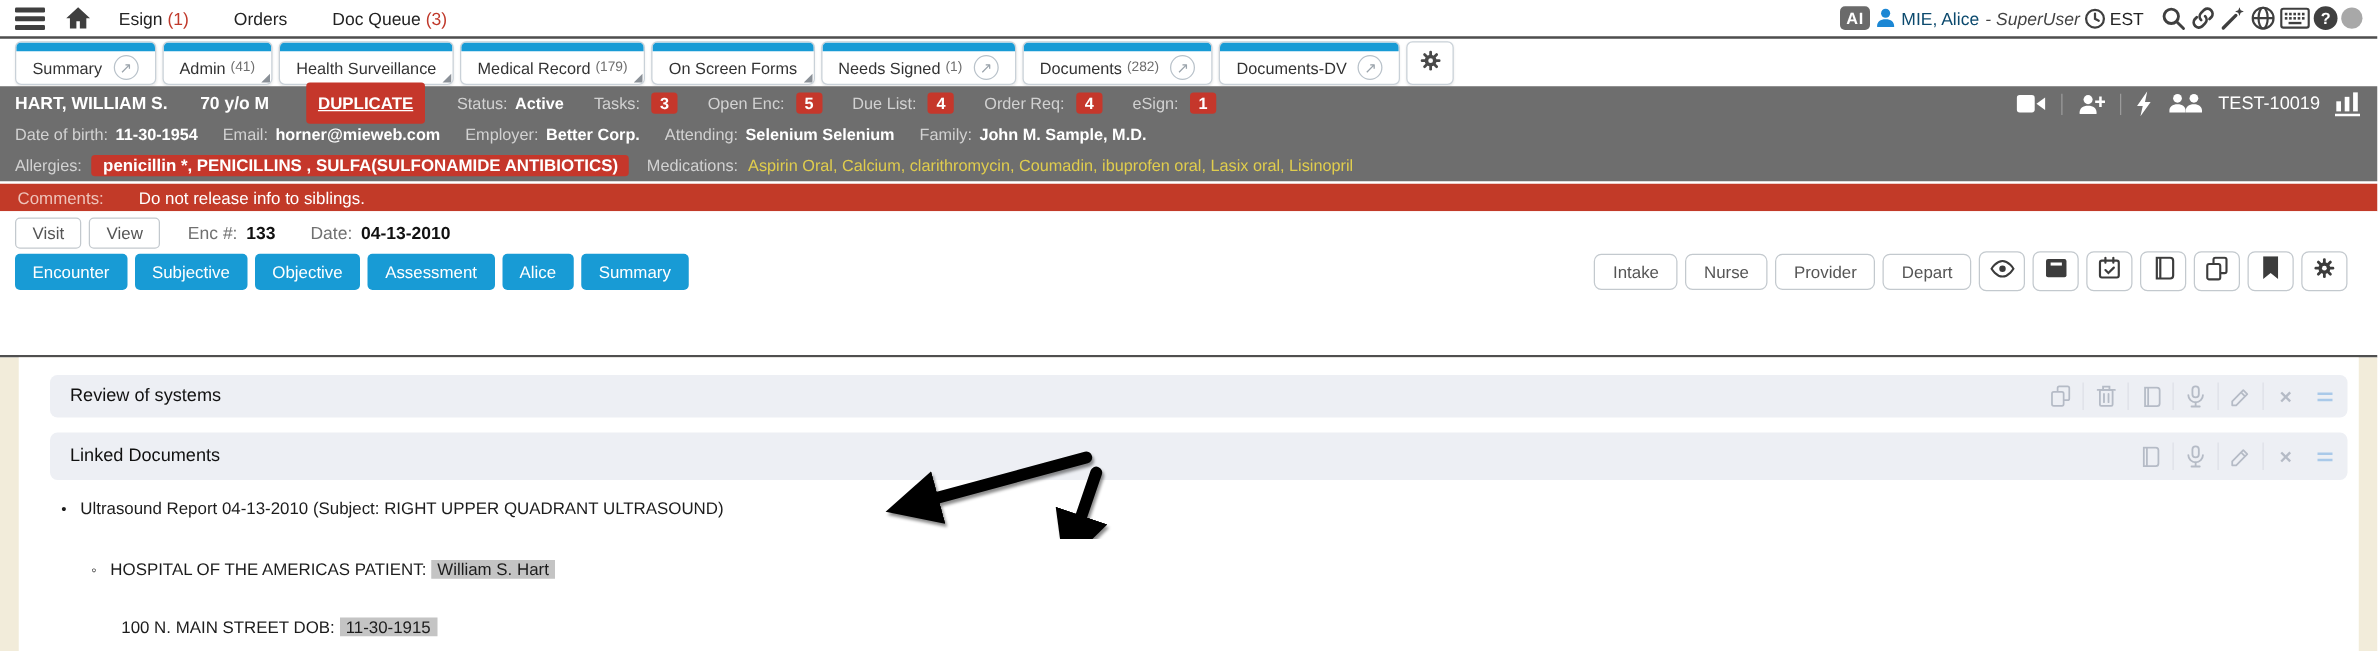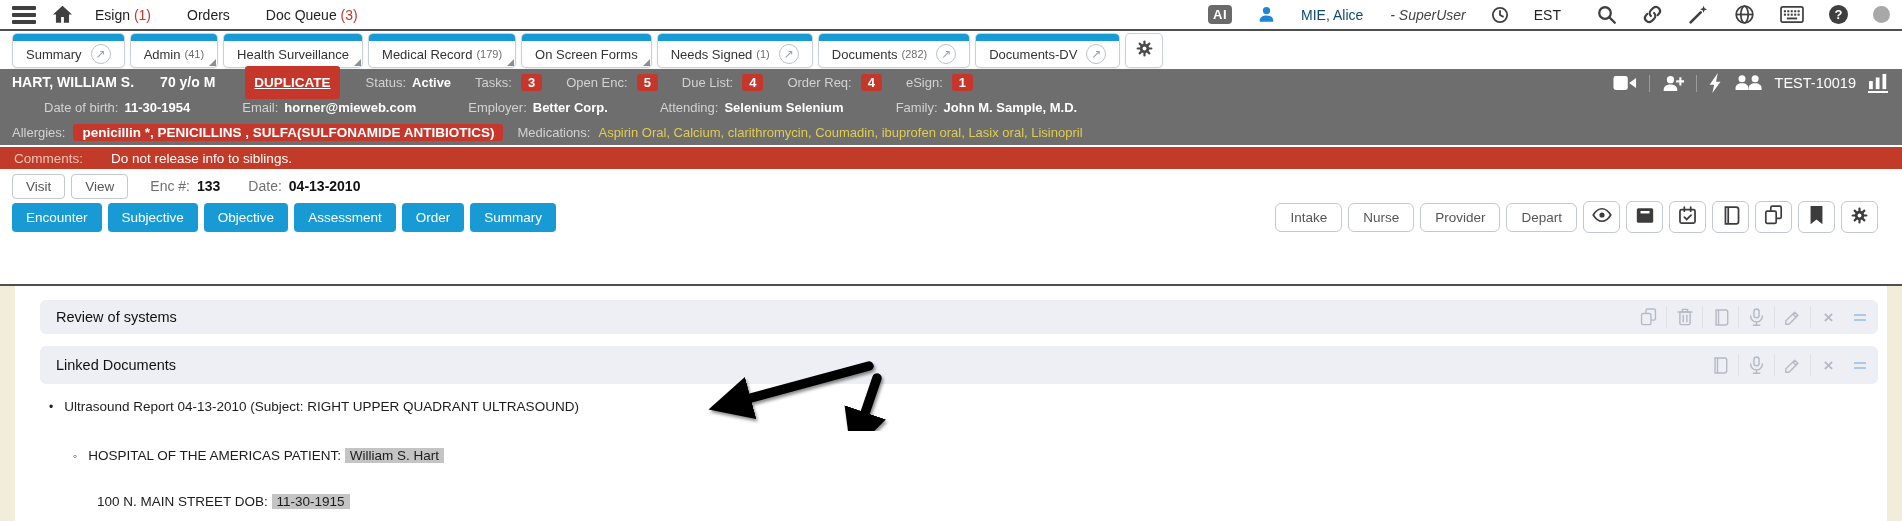--- a/index.html
+++ b/index.html
@@ -9,21 +9,21 @@
 
   
   .topbar { position:absolute; top:0; left:0; right:0; height:31px; background:#fff;
     border-bottom:2px solid #4e4e4e; display:flex; align-items:center; padding:0 12px; }
   .burger { display:flex; flex-direction:column; gap:3px; width:24px; cursor:pointer; }
   .burger span { height:4px; background:#3f3f3f; border-radius:1px; }
   .tb-icon { display:flex; align-items:center; justify-content:center; }
   .tb-menu { display:flex; gap:36px; margin-left:22px; font-size:14px; color:#222; }
   .tb-menu .mi { cursor:pointer; white-space:nowrap; }
   .cnt-red { color:#c0392b; }
-  .tb-right { margin-left:auto; display:flex; align-items:center; gap:25px; }
+  .tb-right { margin-left:auto; display:flex; align-items:center; gap:3px; }
   .ai-badge { background:#6a6a6a; color:#fff; font-weight:bold; font-size:13px;
     padding:2px 5px; border-radius:4px; letter-spacing:.5px; }
   .user-name { font-size:14px; color:#0c4a6e; }
   .user-role { font-size:14px; color:#444; font-style:italic; margin-left:2px; }
   .tz { font-size:14px; color:#222; }
   .help-icon { width:19px; height:19px; border-radius:50%; background:#3f3f3f; color:#fff;
     font-weight:bold; font-size:13px; display:flex; align-items:center; justify-content:center; }
   .avatar-dot { width:17px; height:17px; border-radius:50%; background:#a8a8a8; }
 
   
@@ -47,21 +47,21 @@
   
   .pt-hdr { position:absolute; top:69px; left:0; right:0; height:76px; background:#6e6e6e; color:#fff; }
   .pt-row { display:flex; align-items:center; padding:0 12px; height:26px; font-size:13px; }
   .pt-row.r2, .pt-row.r3 { height:25px; }
   .pt-name { font-size:14px; font-weight:bold; }
   .pt-age { font-size:14px; font-weight:bold; margin-left:26px; }
   .dup-badge { background:#c5372b; color:#fff; font-weight:bold; font-size:13.5px;
     text-decoration:underline; padding:9px 9px; border-radius:3px; margin-left:30px; cursor:pointer; }
   .lbl { color:#d2d2d2; }
   .val { color:#fff; font-weight:bold; }
-  .pair { display:flex; gap:6px; align-items:center; white-space:nowrap;margin-left:32px; }
+  .pair { display:flex; gap:6px; align-items:center; white-space:nowrap; }
   .r1-status { margin-left:26px; }
   .num-badge { background:#c5372b; color:#fff; font-weight:bold; padding:1px 7px;
     border-radius:3px; font-size:13px; }
   .badge-pair { display:flex; gap:9px; align-items:center; margin-left:24px; }
   .r1-right { position:absolute; right:14px; top:0; height:28px; display:flex;
     align-items:center; gap:12px; }
   .vdiv { width:1px; height:17px; background:#9b9b9b; }
   .chart-id { font-size:14.5px; color:#fff; }
   .chart-icon-wrap { border-bottom:2px solid #fff; padding-bottom:1px; display:flex; }
   .r2 .pair { margin-right:20px; }
@@ -372,21 +372,21 @@
       <span class="gval">04-13-2010</span>
     </span>
   </div>
 
   <div class="nav-row">
     <div class="nav-left">
       <span class="bluebtn">Encounter</span>
       <span class="bluebtn">Subjective</span>
       <span class="bluebtn">Objective</span>
       <span class="bluebtn">Assessment</span>
-      <span class="bluebtn">Order</span>
+      <span class="bluebtn">Alice</span>
       <span class="bluebtn">Summary</span>
     </div>
     <div class="nav-right">
       <span class="whitebtn">Intake</span>
       <span class="whitebtn">Nurse</span>
       <span class="whitebtn">Provider</span>
       <span class="whitebtn">Depart</span>
       <span class="iconbtn">
         <span><svg width="20" height="16" viewBox="0 0 24 18">
               <path d="M12 1.5C6 1.5 1.5 9 1.5 9S6 16.5 12 16.5 22.5 9 22.5 9 18 1.5 12 1.5z" fill="none" stroke="#3c3c3c" stroke-width="2"></path>

